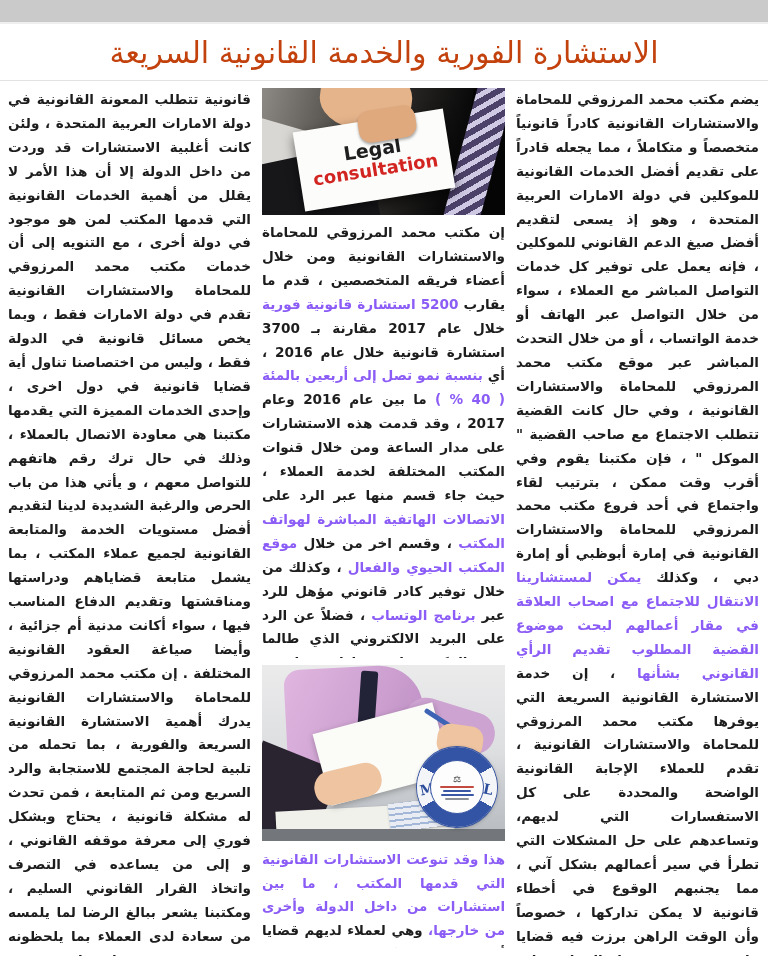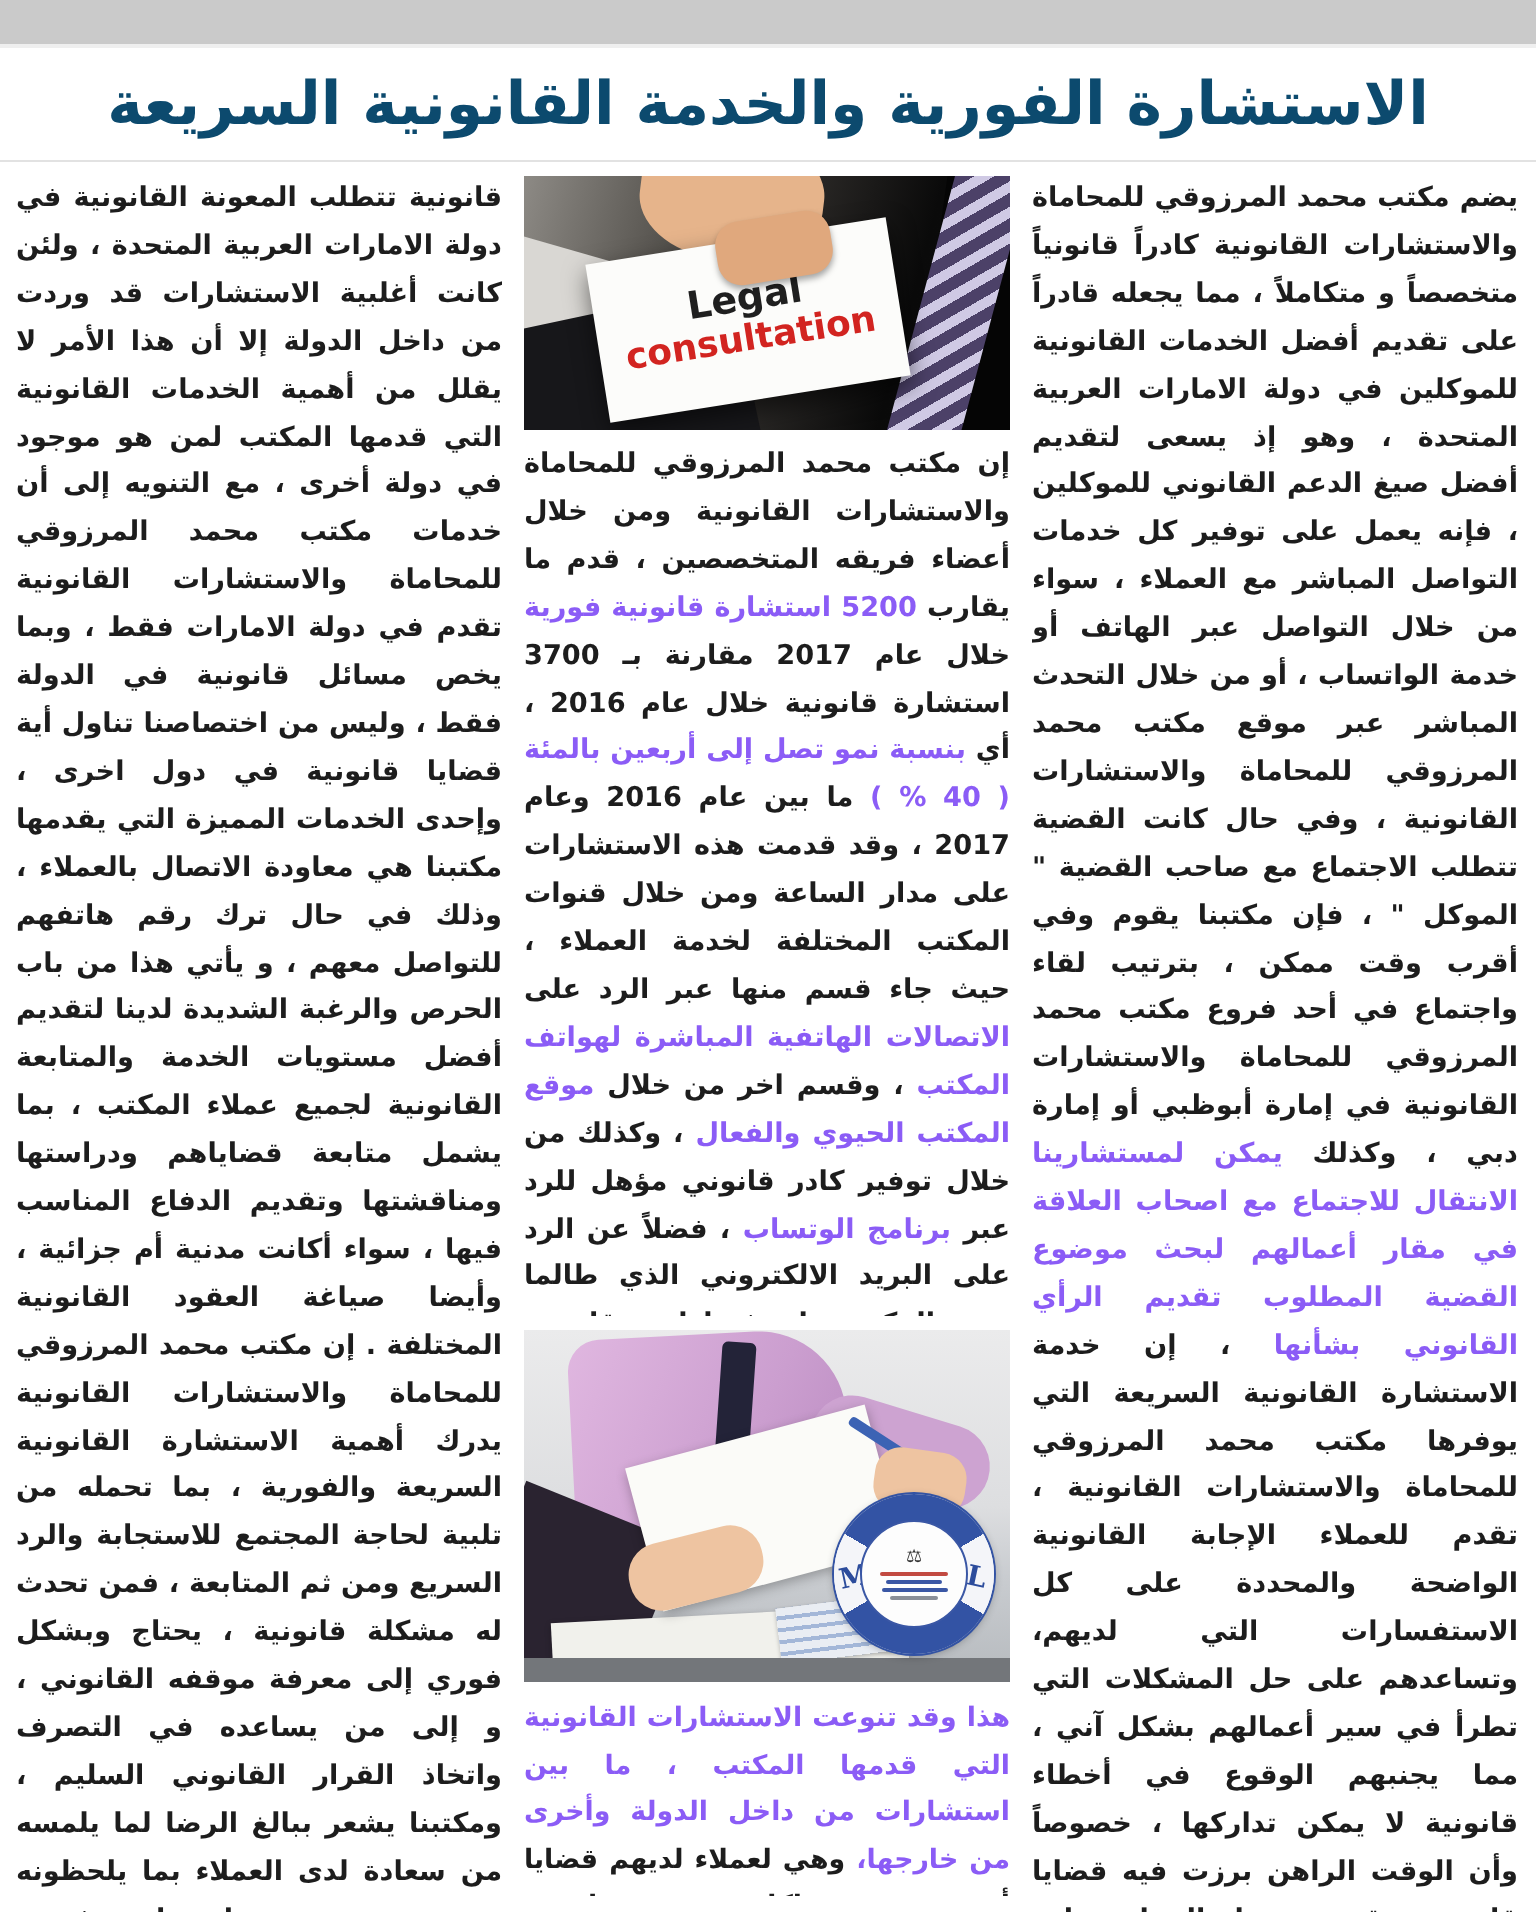--- a/index.html
+++ b/index.html
@@ -8,21 +8,21 @@
     font-family:"DejaVu Sans","Liberation Sans",sans-serif;
     -webkit-font-smoothing:antialiased;
   }
   
   .topbar{height:22px;background:#cacaca;border-bottom:2px solid #efefef;}
   .header{
     height:56px;display:flex;align-items:center;justify-content:center;
     background:#ffffff;border-bottom:1px solid #e2e2e2;
   }
   .page-title{
-    direction:rtl;color:#0c4a6e;font-weight:bold;font-size:30px;
+    direction:rtl;color:#c2410c;font-weight:normal;font-size:30px;
     letter-spacing:0;white-space:nowrap;
   }
   
   .content{
     display:flex;direction:rtl;gap:11px;padding:7px 9px 0 9px;box-sizing:border-box;
   }
   .col{
     flex:0 0 243px;width:243px;height:868px;overflow:hidden;
     direction:rtl;text-align:justify;text-align-last:justify;
     font-size:13.6px;line-height:23.9px;font-weight:bold;color:#1d1d1d;

